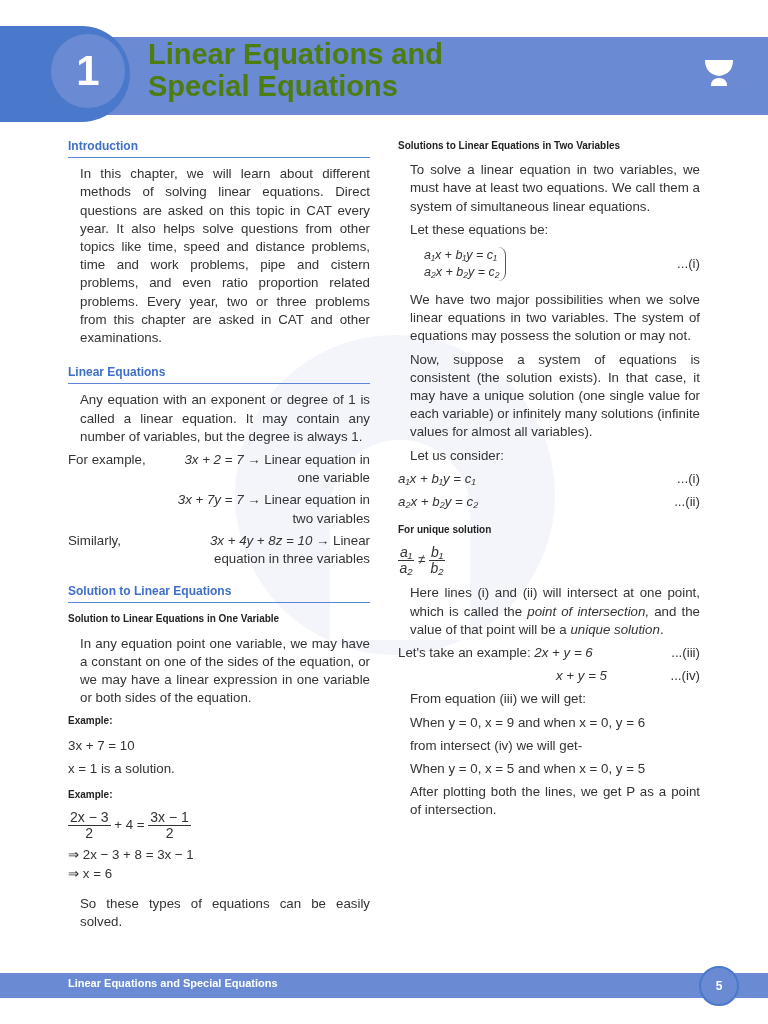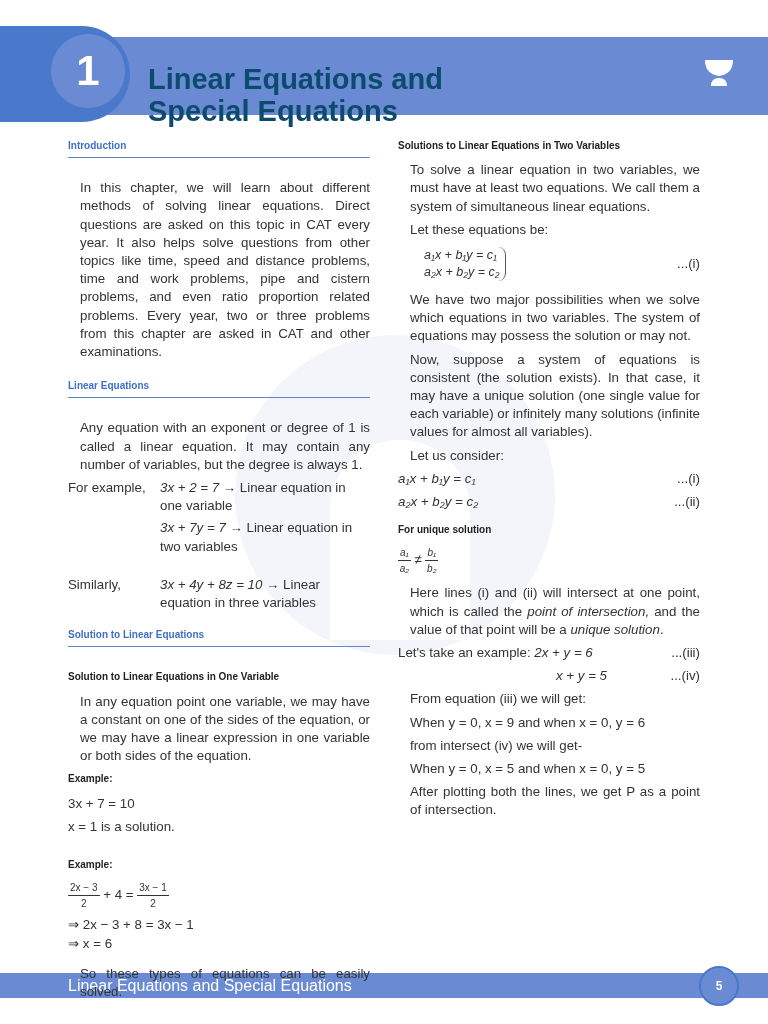--- a/index.html
+++ b/index.html
@@ -26,51 +26,51 @@
     position: absolute; left: 0; top: 26px; width: 130px; height: 96px;
     background: #4a79cc; border-radius: 0 48px 48px 0;
   }
   .chapter-circle {
     position: absolute; left: 51px; top: 34px; width: 74px; height: 74px; border-radius: 50%;
     background: #6a8bd3; color: #fff; font-weight: bold; font-size: 42px;
     display: flex; align-items: center; justify-content: center;
     font-family: "Liberation Sans", sans-serif;
   }
   .chapter-title {
-    position: absolute; left: 148px; top: 38px; color: #0c4a6e; font-weight: bold;
-    font-size: 29px; line-height: 32px; font-family: "Liberation Sans", sans-serif; margin-top: 25px;
+    position: absolute; left: 148px; top: 38px; color: #4d7c0f; font-weight: bold;
+    font-size: 29px; line-height: 32px; font-family: "Liberation Sans", sans-serif;
   }
   .logo-icon { position: absolute; left: 703px; top: 58px; width: 32px; height: 30px; }
 
   
   .col { position: absolute; top: 137px; width: 302px; z-index: 1; font-size: 13.3px; line-height: 18.2px; }
   .col-left { left: 68px; }
   .col-right { left: 398px; }
   .section-heading {
-    color: #3f6fc9; font-weight: bold; font-size: 10px;
-    border-bottom: 1.5px solid #5a86d6; padding-bottom: 2px; margin-bottom: 21px;
+    color: #3f6fc9; font-weight: bold; font-size: 12px;
+    border-bottom: 1.5px solid #5a86d6; padding-bottom: 2px; margin-bottom: 7px;
   }
   .subheading { font-weight: bold; color: #222; font-size: 10px; margin: 0 0 6px 0; }
   p { margin: 0 0 5px 12px; text-align: justify; }
   .eq { font-style: normal; margin: 0 0 5px 0; }
   i { font-style: italic; }
   .row { display: flex; }
   .row .lbl { width: 92px; flex: none; }
-  .row .val { flex: 1; }
+  .row .val { flex: 1; text-align: right; }
   .eq-row { display: flex; justify-content: space-between; margin-bottom: 5px; }
-  .frac { display: inline-flex; flex-direction: column; align-items: center; vertical-align: middle; font-size: 10px; line-height: 15px; }
+  .frac { display: inline-flex; flex-direction: column; align-items: center; vertical-align: middle; font-size: 14px; line-height: 15px; }
   .frac .num { border-bottom: 1px solid #333; padding: 0 2px; }
   .brace-block { display: flex; align-items: center; justify-content: space-between; margin: 8px 0 10px 26px; }
   .brace-eqs { border-right: 1px solid #555; border-radius: 0 8px 8px 0; padding-right: 6px; font-size: 12.5px; line-height: 17px; }
 
   
   .footer-band {
     position: absolute; left: 0; top: 973px; width: 768px; height: 25px; background: #6a8bd3;
   }
-  .footer-text { position: absolute; left: 68px; top: 977px; color: #fff; font-size: 16px; }
+  .footer-text { position: absolute; left: 68px; top: 977px; color: #fff; font-size: 11px; font-weight: bold; }
   .page-circle {
     position: absolute; left: 699px; top: 966px; width: 36px; height: 36px; border-radius: 50%;
     background: #6a8bd3; border: 2px solid #4a79cc; color: #fff; font-weight: bold; font-size: 12px;
     display: flex; align-items: center; justify-content: center;
   }
 </style>
 </head>
 <body>
 
 <div class="watermark"></div>
@@ -92,36 +92,36 @@
   <div class="section-heading">Introduction</div>
   <p>In this chapter, we will learn about different methods of solving linear equations. Direct questions are asked on this topic in CAT every year. It also helps solve questions from other topics like time, speed and distance problems, time and work problems, pipe and cistern problems, and even ratio proportion related problems. Every year, two or three problems from this chapter are asked in CAT and other examinations.</p>
 
   <div class="section-heading" style="margin-top:16px">Linear Equations</div>
   <p>Any equation with an exponent or degree of 1 is called a linear equation. It may contain any number of variables, but the degree is always 1.</p>
 
   <div class="row" style="margin-bottom:4px">
     <span class="lbl">For example,</span>
     <span class="val"><i>3x + 2 = 7</i> <span>→ Linear equation in one variable</span></span>
   </div>
-  <div class="row" style="margin-bottom:20px">
+  <div class="row" style="margin-bottom:4px">
     <span class="lbl"></span>
     <span class="val"><i>3x + 7y = 7</i> <span>→ Linear equation in two variables</span></span>
   </div>
   <div class="row" style="margin-bottom:14px">
     <span class="lbl">Similarly,</span>
     <span class="val"><i>3x + 4y + 8z = 10</i> <span>→ Linear equation in three variables</span></span>
   </div>
 
   <div class="section-heading">Solution to Linear Equations</div>
   <div class="subheading">Solution to Linear Equations in One Variable</div>
   <p>In any equation point one variable, we may have a constant on one of the sides of the equation, or we may have a linear expression in one variable or both sides of the equation.</p>
 
   <div class="subheading" style="margin-top:4px">Example:</div>
   <div class="eq">3x + 7 = 10</div>
-  <div class="eq" style="margin-bottom:20px">x = 1 is a solution.</div>
+  <div class="eq" style="margin-bottom:8px">x = 1 is a solution.</div>
 
   <div class="subheading">Example:</div>
   <div class="eq">
     <span class="frac">
         <span class="num">2x − 3</span>
         <span>2</span>
       </span>
     <span>+ 4 =</span>
     <span class="frac">
         <span class="num">3x − 1</span>
@@ -139,21 +139,21 @@
   <p>Let these equations be:</p>
 
   <div class="brace-block">
     <div class="brace-eqs">
       <div><i>a₁x + b₁y = c₁</i></div>
       <div><i>a₂x + b₂y = c₂</i></div>
     </div>
     <span>...(i)</span>
   </div>
 
-  <p>We have two major possibilities when we solve which equations in two variables. The system of equations may possess the solution or may not.</p>
+  <p>We have two major possibilities when we solve linear equations in two variables. The system of equations may possess the solution or may not.</p>
   <p>Now, suppose a system of equations is consistent (the solution exists). In that case, it may have a unique solution (one single value for each variable) or infinitely many solutions (infinite values for almost all variables).</p>
   <p>Let us consider:</p>
   <div class="eq-row">
     <i>a₁x + b₁y = c₁</i>
     <span>...(i)</span>
   </div>
   <div class="eq-row" style="margin-bottom:10px">
     <i>a₂x + b₂y = c₂</i>
     <span>...(ii)</span>
   </div>

